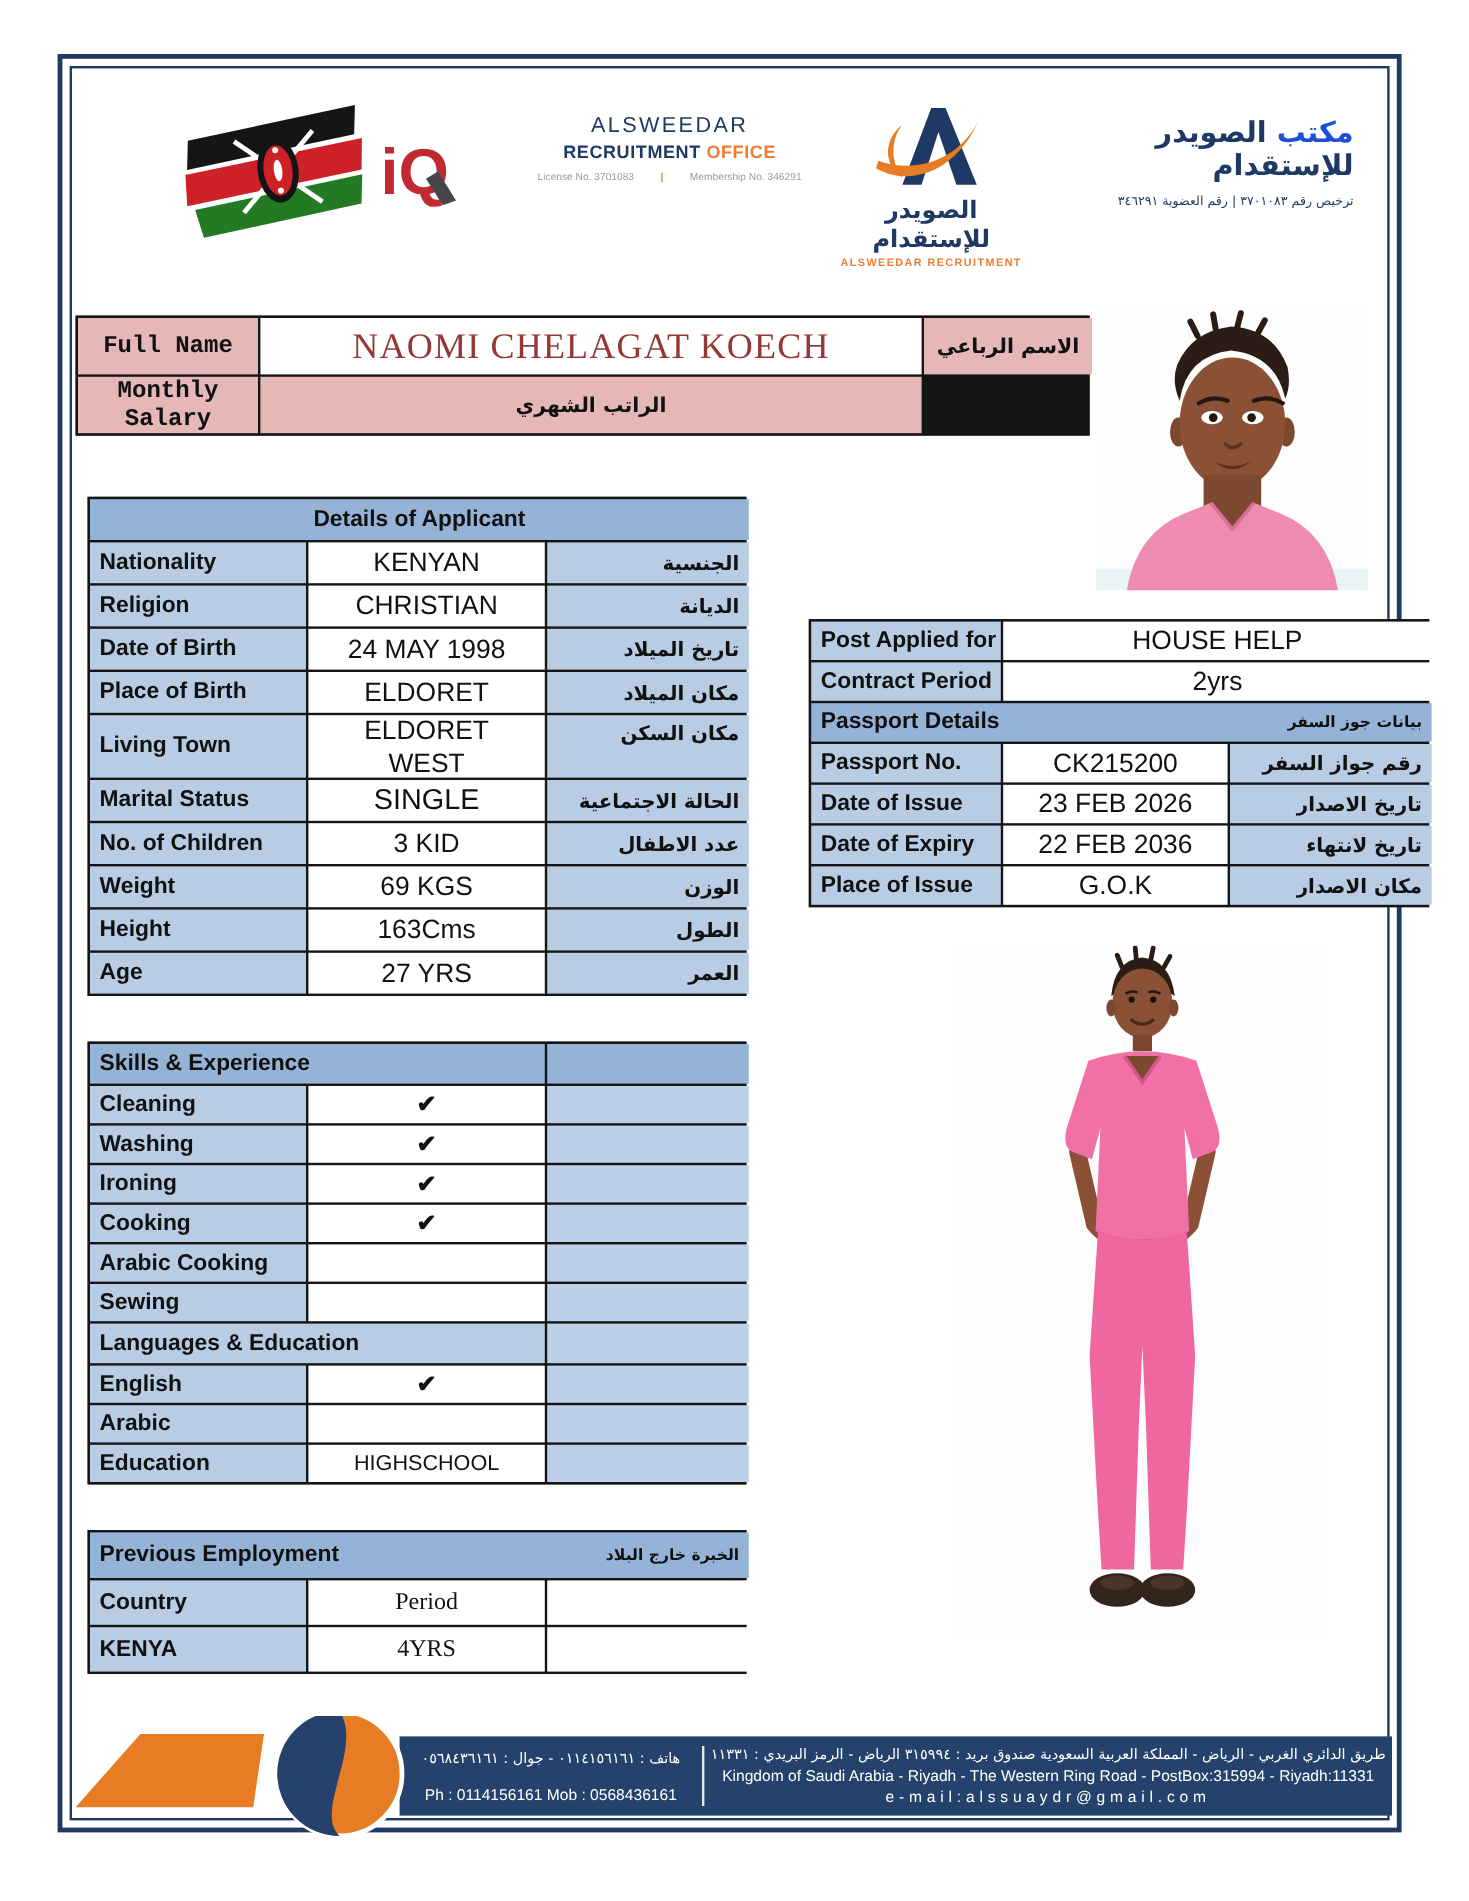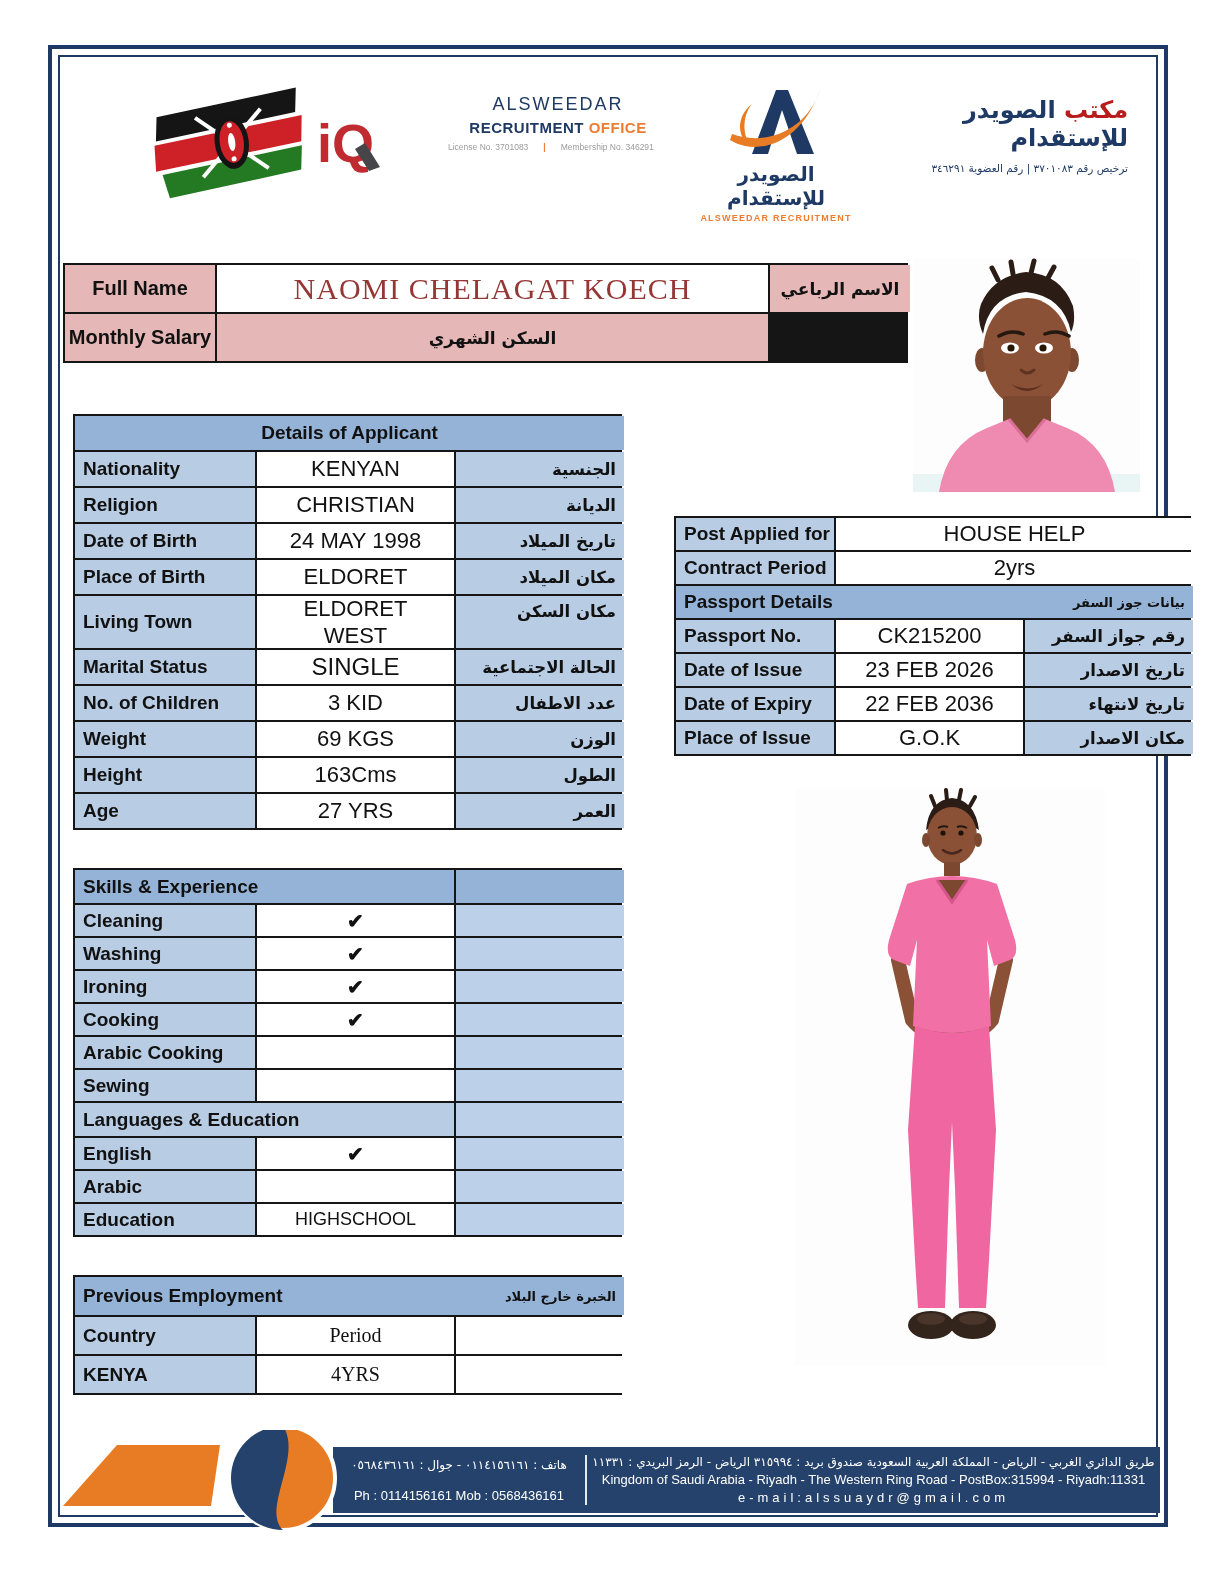--- a/index.html
+++ b/index.html
@@ -9,28 +9,28 @@
 
   
   .frame-outer{left:48px;top:45px;width:1120px;height:1482px;border:4px solid #1e3a64}
   .frame-inner{left:58px;top:55px;width:1100px;height:1462px;border:2px solid #1e3a64}
 
   
   .center-title{left:448px;top:94px;width:220px;text-align:center}
   .ct-l1{font-size:18px;font-weight:400;color:#1e3a64;letter-spacing:2px}
   .ct-l2{font-size:15px;font-weight:700;margin-top:4px;letter-spacing:.5px}
   .ct-l2 .nv{color:#1e3a64}.ct-l2 .or{color:#ed7d31}
-  .ct-l3{font-size:8.5px;color:#9b9b9b;margin-top:6px;display:flex;justify-content:flex-start;gap:15px;align-items:center}
+  .ct-l3{font-size:8.5px;color:#9b9b9b;margin-top:6px;display:flex;justify-content:space-between;gap:5px;align-items:center}
   .ct-sep{color:#ed7d31;font-weight:700}
   .alogo{left:698px;top:84px;width:156px;text-align:center}
   .alogo-ar{font-family:"DejaVu Sans",sans-serif;font-weight:700;font-size:20px;color:#1e3a64;margin-top:2px}
   .alogo-en{font-size:9px;color:#ed7d31;font-weight:700;letter-spacing:1.2px;margin-top:3px}
   .hdr-right{left:856px;top:96px;width:272px;text-align:right;direction:rtl}
   .hr-title{font-family:"DejaVu Sans",sans-serif;font-weight:700;font-size:24px}
-  .hr-title .or{color:#b91c1c}.hr-title .nv{color:#1e3a64}
+  .hr-title .or{color:#1d4ed8}.hr-title .nv{color:#1e3a64}
   .hr-lic{font-family:"DejaVu Sans",sans-serif;font-size:10.5px;color:#1e3a64;margin-top:10px}
 
   
   .tbl{display:grid;gap:2px;background:#151515;border:2px solid #151515}
   .cell{display:flex;align-items:center;background:#fff}
   .c-label{background:#b8cce4;font-weight:700;font-size:19px;padding-left:8px}
   .c-val{justify-content:center;font-size:22px}
   .c-ar{background:#b8cce4;font-weight:700;font-size:16.5px;justify-content:flex-end;padding-right:8px;
         font-family:"DejaVu Sans",sans-serif}
   .c-third{background:#bcd0e9}
@@ -39,21 +39,21 @@
   .span2{grid-column:span 2}.span3{grid-column:1/-1}
   .between{justify-content:space-between}
   .pre{white-space:pre-line;text-align:center;line-height:1.25}
   .lg{font-size:22px}.xl{font-size:24px}
   .serif-val{font-family:"Liberation Serif",serif;font-size:20px;justify-content:center}
   .ar-hdr{font-family:"DejaVu Sans",sans-serif;font-size:13px}
 
   
   .name-tbl{left:63px;top:263px;width:845px;grid-template-columns:150px 551px 140px;grid-template-rows:47px 47px}
   .pink{background:#e5b8b7}
-  .n-label{font-family:Liberation Sans, sans-serif;font-weight:700;font-size:20px;justify-content:center;text-align:center}
+  .n-label{font-family:Liberation Mono, monospace;font-weight:700;font-size:20px;justify-content:center;text-align:center}
   .n-val{font-family:"Liberation Serif",serif;color:#943735;justify-content:center;letter-spacing:1px}
   .n-name{font-size:30px}.n-sal{font-size:27px}
   .n-ar{font-family:"DejaVu Sans",sans-serif;font-weight:700;font-size:17px;justify-content:center}
 
   .det-tbl{left:73px;top:414px;width:549px;grid-template-columns:180px 197px 168px;
     grid-template-rows:34px repeat(4,34px) 52px repeat(5,34px)}
   .app-tbl{left:674px;top:516px;width:517px;grid-template-columns:158px 187px 168px;grid-template-rows:repeat(7,32px)}
   .skl-tbl{left:73px;top:868px;width:549px;grid-template-columns:180px 197px 168px;
     grid-template-rows:33px repeat(6,31px) 33px repeat(3,31px)}
   .prev-tbl{left:73px;top:1275px;width:549px;grid-template-columns:180px 197px 168px;grid-template-rows:38px 37px 37px}
@@ -127,21 +127,21 @@
     <span class="nv"> الصويدر للإستقدام</span>
   </div>
   <div class="hr-lic">ترخيص رقم ٣٧٠١٠٨٣ | رقم العضوية ٣٤٦٢٩١</div>
 </div>
 
 <div class="abs tbl name-tbl">
   <div class="cell pink n-label">Full Name</div>
   <div class="cell n-val n-name">NAOMI CHELAGAT KOECH</div>
   <div class="cell pink n-ar" dir="rtl">الاسم الرباعي</div>
   <div class="cell pink n-label">Monthly Salary</div>
-  <div class="cell pink n-ar" dir="rtl">السكن الشهري</div>
+  <div class="cell pink n-ar" dir="rtl">الراتب الشهري</div>
 </div>
 
 <svg class="abs photo" style="left:913px;top:258px" width="227" height="234" viewBox="0 0 227 234">
   <rect width="227" height="234" fill="#fdfdfd"></rect>
   <rect y="216" width="227" height="18" fill="#e8f5f4"></rect>
   <path d="M85,22 l-6,-12 M100,16 l-2,-12 M118,15 l3,-12 M135,20 l6,-11" stroke="#2b1d15" stroke-width="5" stroke-linecap="round"></path>
   <path d="M68,46 Q80,18 113,14 Q148,16 160,48 Q163,64 158,74 Q150,38 113,34 Q76,38 70,76 Q63,60 68,46 Z" fill="#2b1d15"></path>
   <ellipse cx="69" cy="102" rx="7" ry="12" fill="#7c4930"></ellipse>
   <ellipse cx="159" cy="102" rx="7" ry="12" fill="#7c4930"></ellipse>
   <ellipse cx="114" cy="95" rx="44" ry="55" fill="#8a5136"></ellipse>

